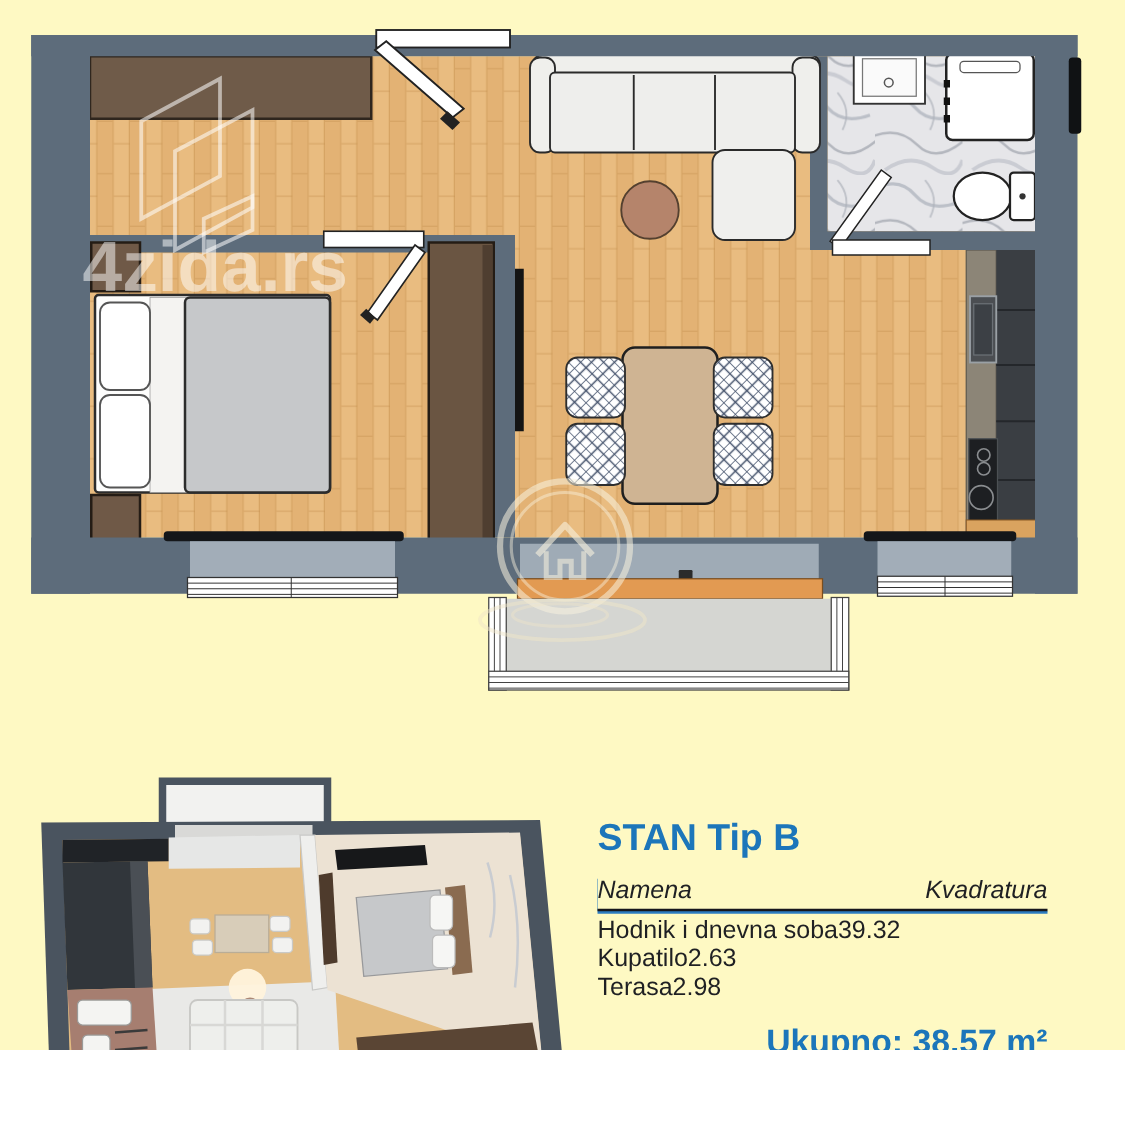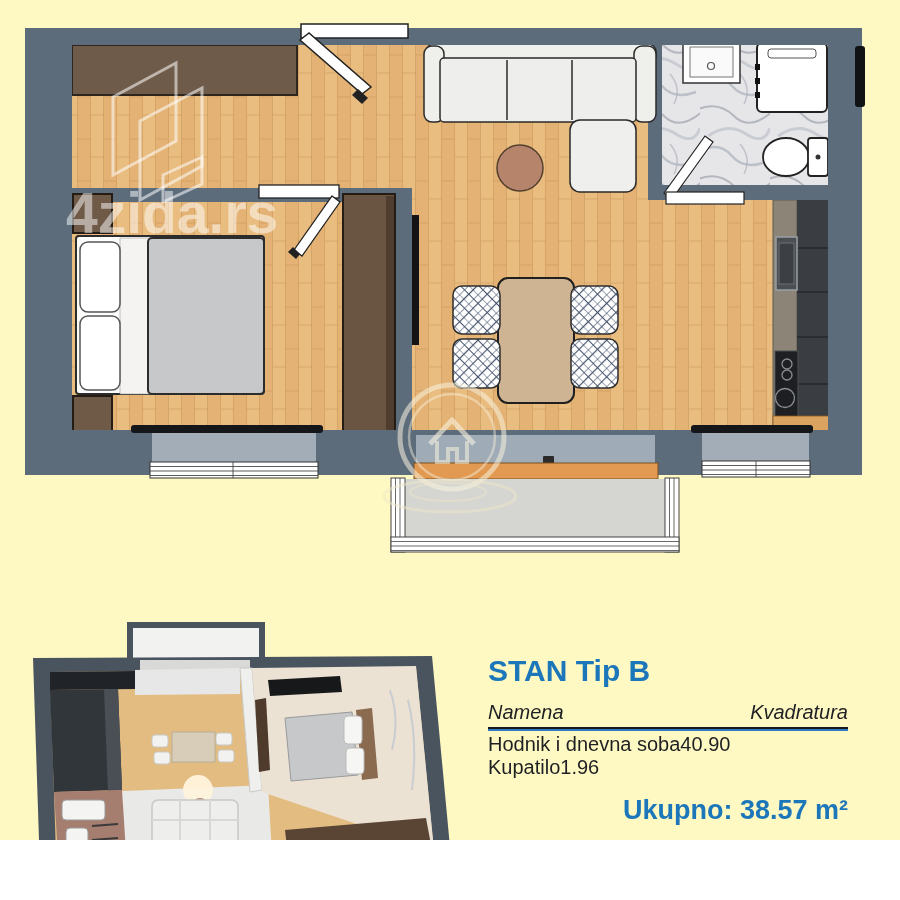--- a/index.html
+++ b/index.html
@@ -1,19 +1,19 @@
 <!DOCTYPE html>
 <html><head>
 <meta charset="utf-8">
 <style>
   html,body{margin:0;padding:0;background:#ffffff;}
   .stage{position:relative;width:900px;height:840px;background:#fef9c3;overflow:hidden;
          font-family:"Liberation Sans",sans-serif;}
   .plan-svg{position:absolute;left:0;top:0;}
-  .info{position:absolute;left:488px;top:654px;width:360px;color:#1f2023;}
+  .info{position:absolute;left:478px;top:654px;width:360px;color:#1f2023;}
   .info-title{color:#1c76ba;font-size:30px;font-weight:bold;margin-bottom:13px;}
   .tbl-head{display:flex;justify-content:space-between;font-weight:normal;font-style:italic;
             font-size:20px;padding-bottom:3px;border-bottom:2px solid #17171c;
             box-shadow:0 2px 0 #2d7cc1;margin-bottom:4px;}
   .row{display:flex;font-size:20px;line-height:23px;}
   .info-total{color:#1c76ba;font-size:27px;font-weight:bold;margin-top:16px;text-align:right;}
 </style>
 </head>
 <body>
 
@@ -255,23 +255,27 @@
 
   <div class="info">
     <div class="info-title">STAN Tip B</div>
     <div class="tbl">
       <div class="tbl-head">
         <span>Namena</span>
         <span>Kvadratura</span>
       </div>
       <div class="row">
         <span>Hodnik i dnevna soba</span>
-        <span>40.90</span>
+        <span>39.32</span>
       </div>
       <div class="row">
         <span>Kupatilo</span>
-        <span>1.96</span>
+        <span>2.63</span>
+      </div>
+      <div class="row">
+        <span>Terasa</span>
+        <span>2.98</span>
       </div>
     </div>
     <div class="info-total">Ukupno: 38.57 m²</div>
   </div>
 
 </div>
 
 </body></html>

